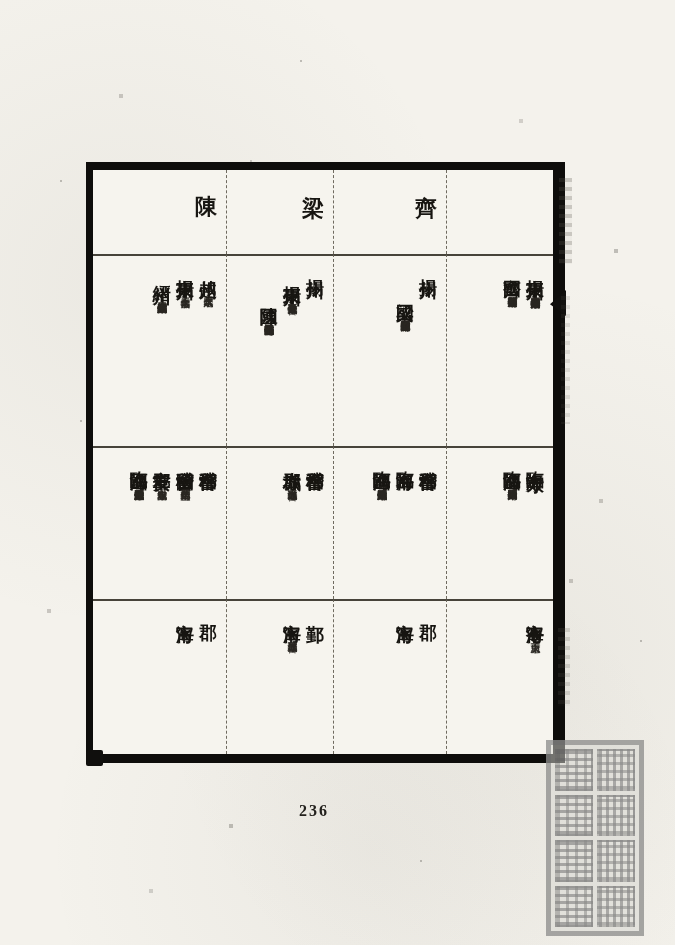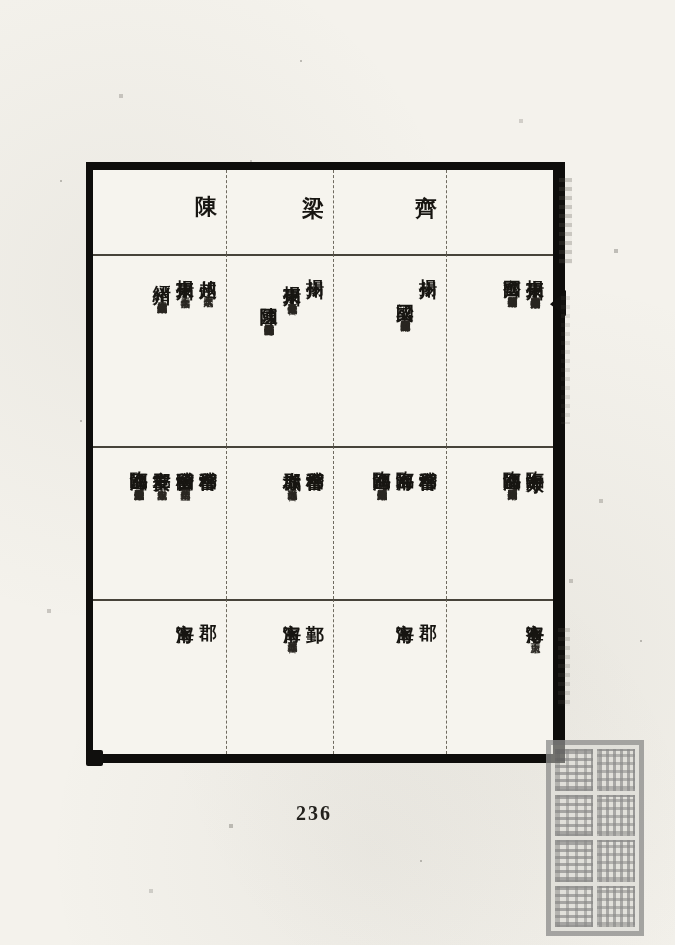--- a/index.html
+++ b/index.html
@@ -71,21 +71,21 @@
   .smudge{position:absolute;pointer-events:none;opacity:.55;
     background:repeating-linear-gradient(180deg, rgba(90,86,78,.5) 0 4px, rgba(90,86,78,.08) 4px 9px);}
   .smudge-a{left:559px;top:178px;width:13px;height:86px;}
   .smudge-b{left:561px;top:296px;width:9px;height:128px;opacity:.3;}
   .smudge-c{left:558px;top:628px;width:12px;height:78px;opacity:.4;}
 
   
   .page-num{
     position:absolute;left:284px;top:802px;width:60px;text-align:center;
     font-family:"Liberation Serif","DejaVu Serif",serif;
-    font-size:20px;font-weight:bold;color:#23211d;letter-spacing:2px;
+    font-size:16px;font-weight:bold;color:#23211d;letter-spacing:2px;
   }
 
   
   .seal{
     position:absolute;left:546px;top:740px;width:98px;height:196px;
     border:5px solid rgba(125,125,125,.75);
     background:rgba(214,213,209,.6);
     display:grid;grid-template-columns:1fr 1fr;grid-template-rows:repeat(4,1fr);
     gap:4px;padding:4px;box-sizing:border-box;opacity:.85;
   }

